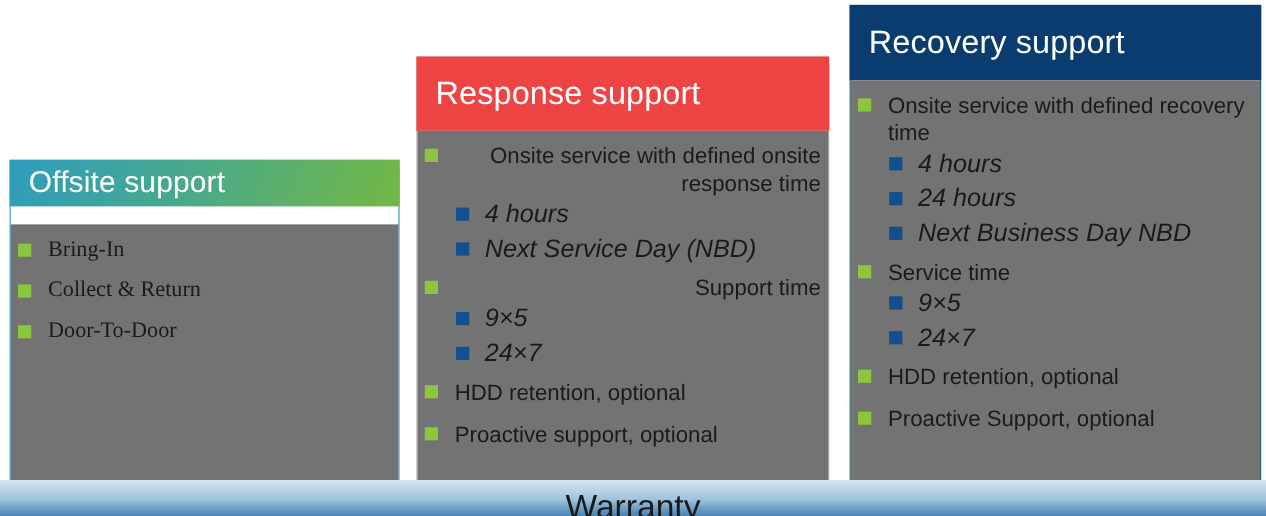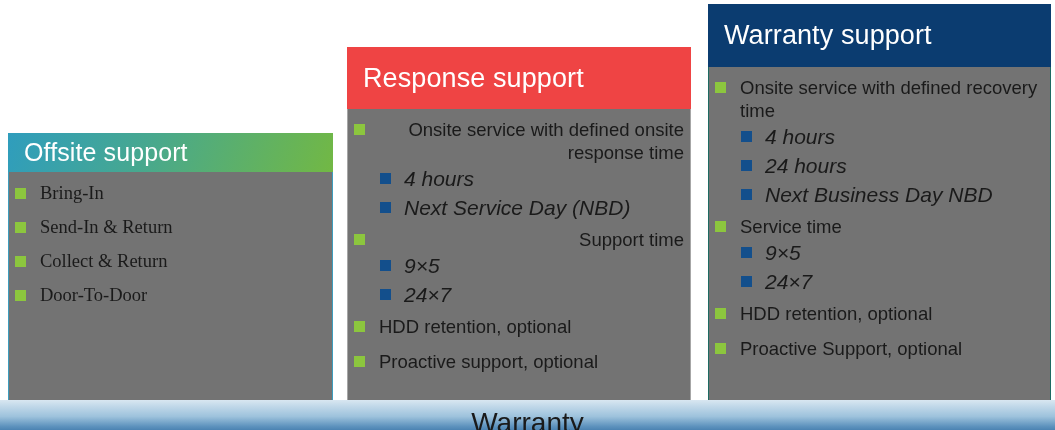--- a/index.html
+++ b/index.html
@@ -49,21 +49,21 @@
     left: 8px;
     top: 134px;
     width: 325px;
     height: 269px;
     border: 1px solid #3d9dbd;
     border-top: none;
   }
   #card-offsite .card-header {
     height: 39px;
     background: linear-gradient(110deg, #2f9dbd 0%, #47a88f 42%, #72b844 100%);
-    margin: -1px -1px 0 -1px;
+    margin: -1px -1px 15px -1px;
     font-size: 25px;
   }
   #card-offsite .card-body { padding-top: 10px; }
 
   
   #card-response {
     left: 347px;
     top: 48px;
     width: 344px;
     height: 353px;
@@ -169,24 +169,20 @@
     <span>Offsite support</span>
   </div>
   <div class="card-body">
     <ul class="lvl1">
       <li class="bullet plain">
         <span class="marker green"></span>
         <span class="txt">Bring-In</span>
       </li>
       <li class="bullet plain">
         <span class="marker green"></span>
-        <span class="txt">Send-In &amp; Return</span>
-      </li>
-      <li class="bullet plain">
-        <span class="marker green"></span>
         <span class="txt">Collect &amp; Return</span>
       </li>
       <li class="bullet plain">
         <span class="marker green"></span>
         <span class="txt">Door-To-Door</span>
       </li>
     </ul>
   </div>
 </div>
 
@@ -231,21 +227,21 @@
       <li class="bullet plain">
         <span class="marker green"></span>
         <span class="txt">Proactive support, optional</span>
       </li>
     </ul>
   </div>
 </div>
 
 <div class="card" id="card-recovery">
   <div class="card-header">
-    <span>Warranty support</span>
+    <span>Recovery support</span>
   </div>
   <div class="card-body">
     <ul class="lvl1">
       <li class="bullet grp">
         <span class="marker green"></span>
         <span class="txt">Onsite service with defined recovery time</span>
       </li>
       <ul class="lvl2">
         <li class="bullet sub">
           <span class="marker navy"></span>

